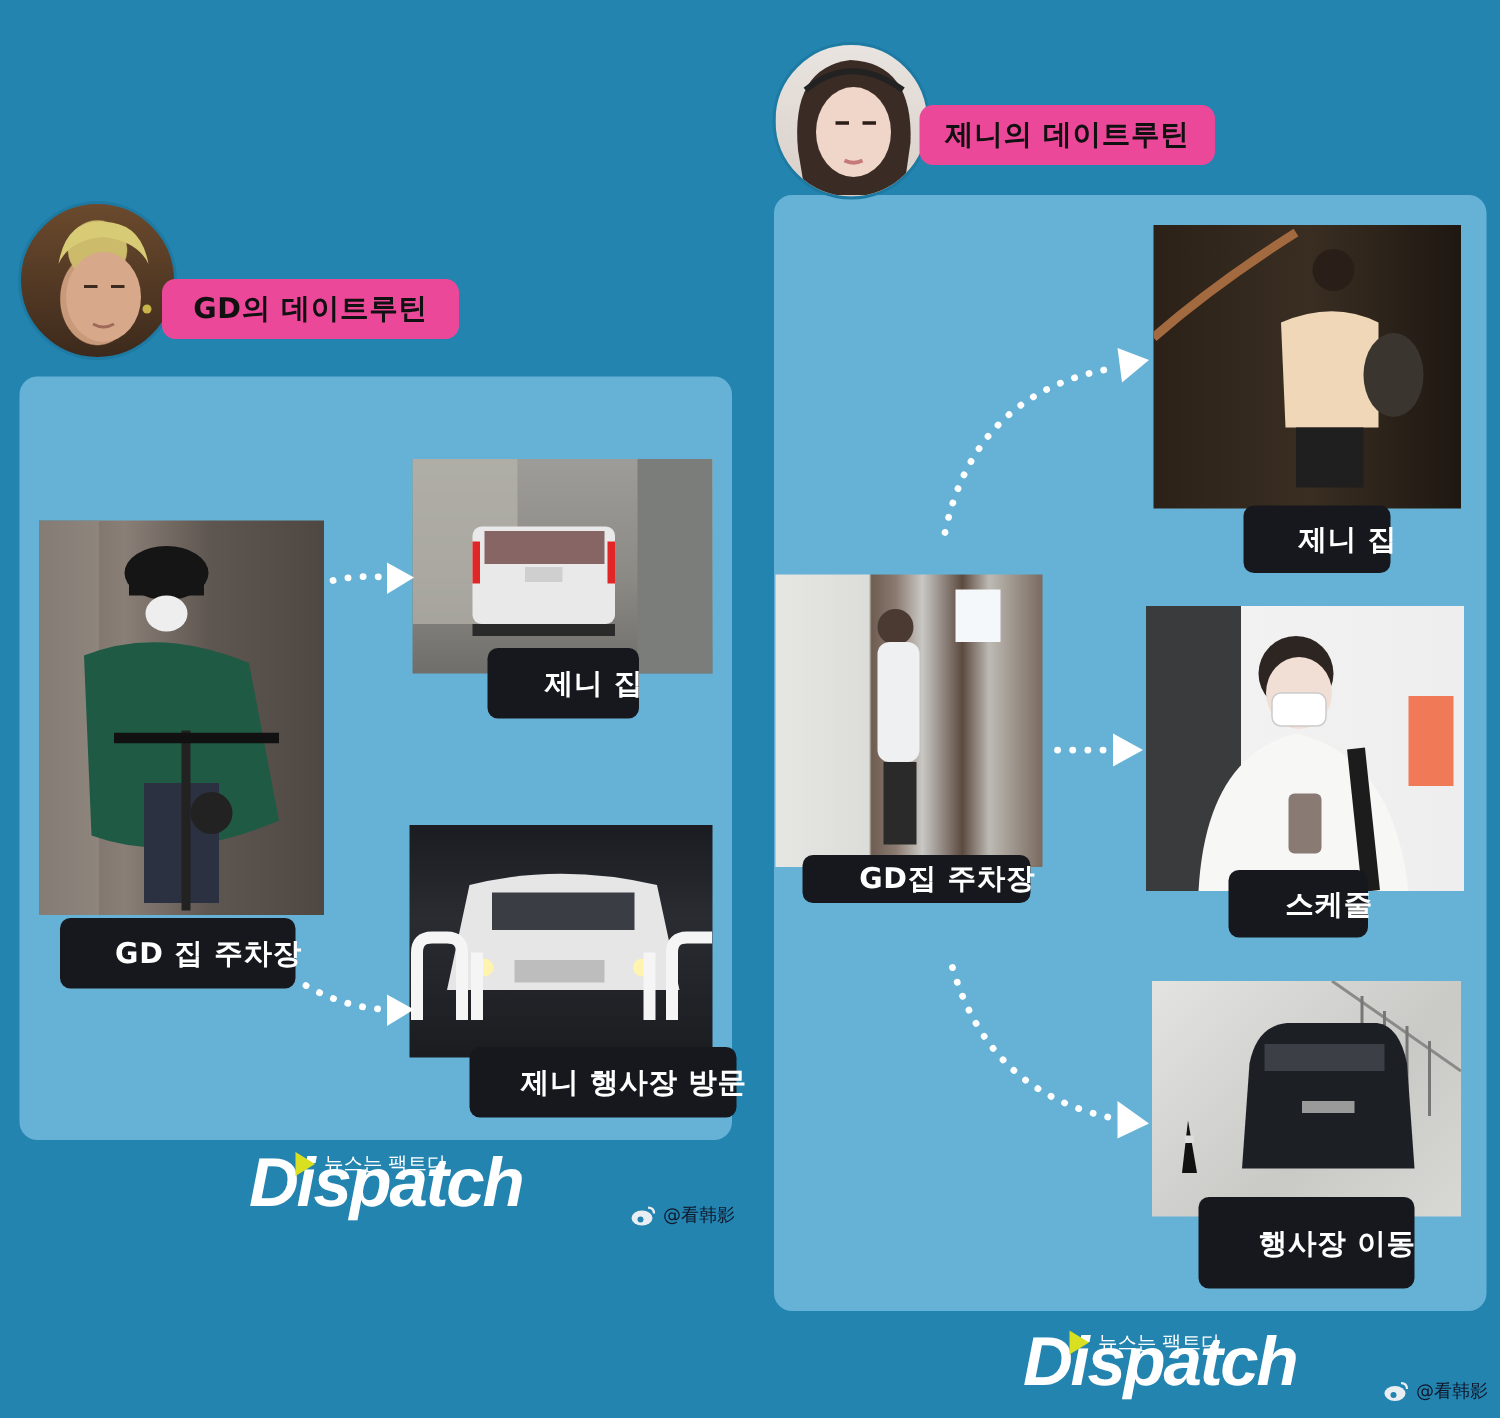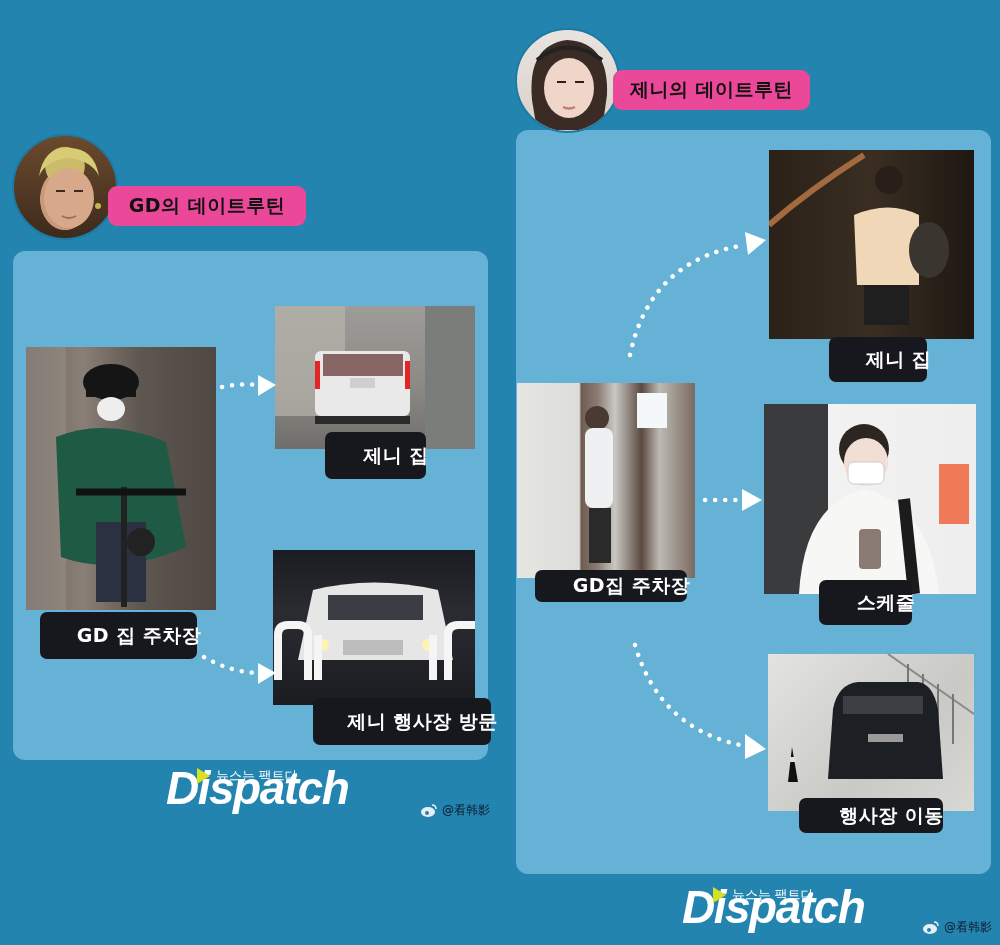--- a/index.html
+++ b/index.html
@@ -198,21 +198,21 @@
   <svg width="206" height="157" viewBox="0 0 206 157">
     <path d="M120 0 L206 60" stroke="#8a8a88" stroke-width="2"></path>
     <path d="M140 10 V60 M155 20 V70 M170 30 V80 M185 40 V90" stroke="#777" stroke-width="2"></path>
     <path d="M65 55 Q70 30 90 28 H150 Q165 30 170 55 L175 125 H60 Z" fill="#1c1f24"></path>
     <rect x="75" y="42" width="80" height="18" fill="#3c3f45"></rect>
     <rect x="100" y="80" width="35" height="8" fill="#9a9a9a"></rect>
     <path d="M20 128 L24 93 L30 128 Z" fill="#111"></path>
     <rect x="22" y="103" width="6" height="5" fill="#ddd"></rect>
   </svg>
 </div>
-<div class="label" style="left:799px; top:798px; width:144px; height:35px;">행사장 이동</div>
+<div class="label" style="left:799px; top:798px; width:144px; height:61px;">행사장 이동</div>
 
 <svg class="arrows" width="1000" height="945" viewBox="0 0 1000 945">
   <g fill="none" stroke="#ffffff" stroke-width="4.5" stroke-linecap="round" stroke-dasharray="0.1 10">
 
     <path d="M222 387 Q240 383 258 385"></path>
 
     <path d="M204 657 Q230 672 258 673"></path>
 
     <path d="M630 355 Q650 260 745 245"></path>
 

